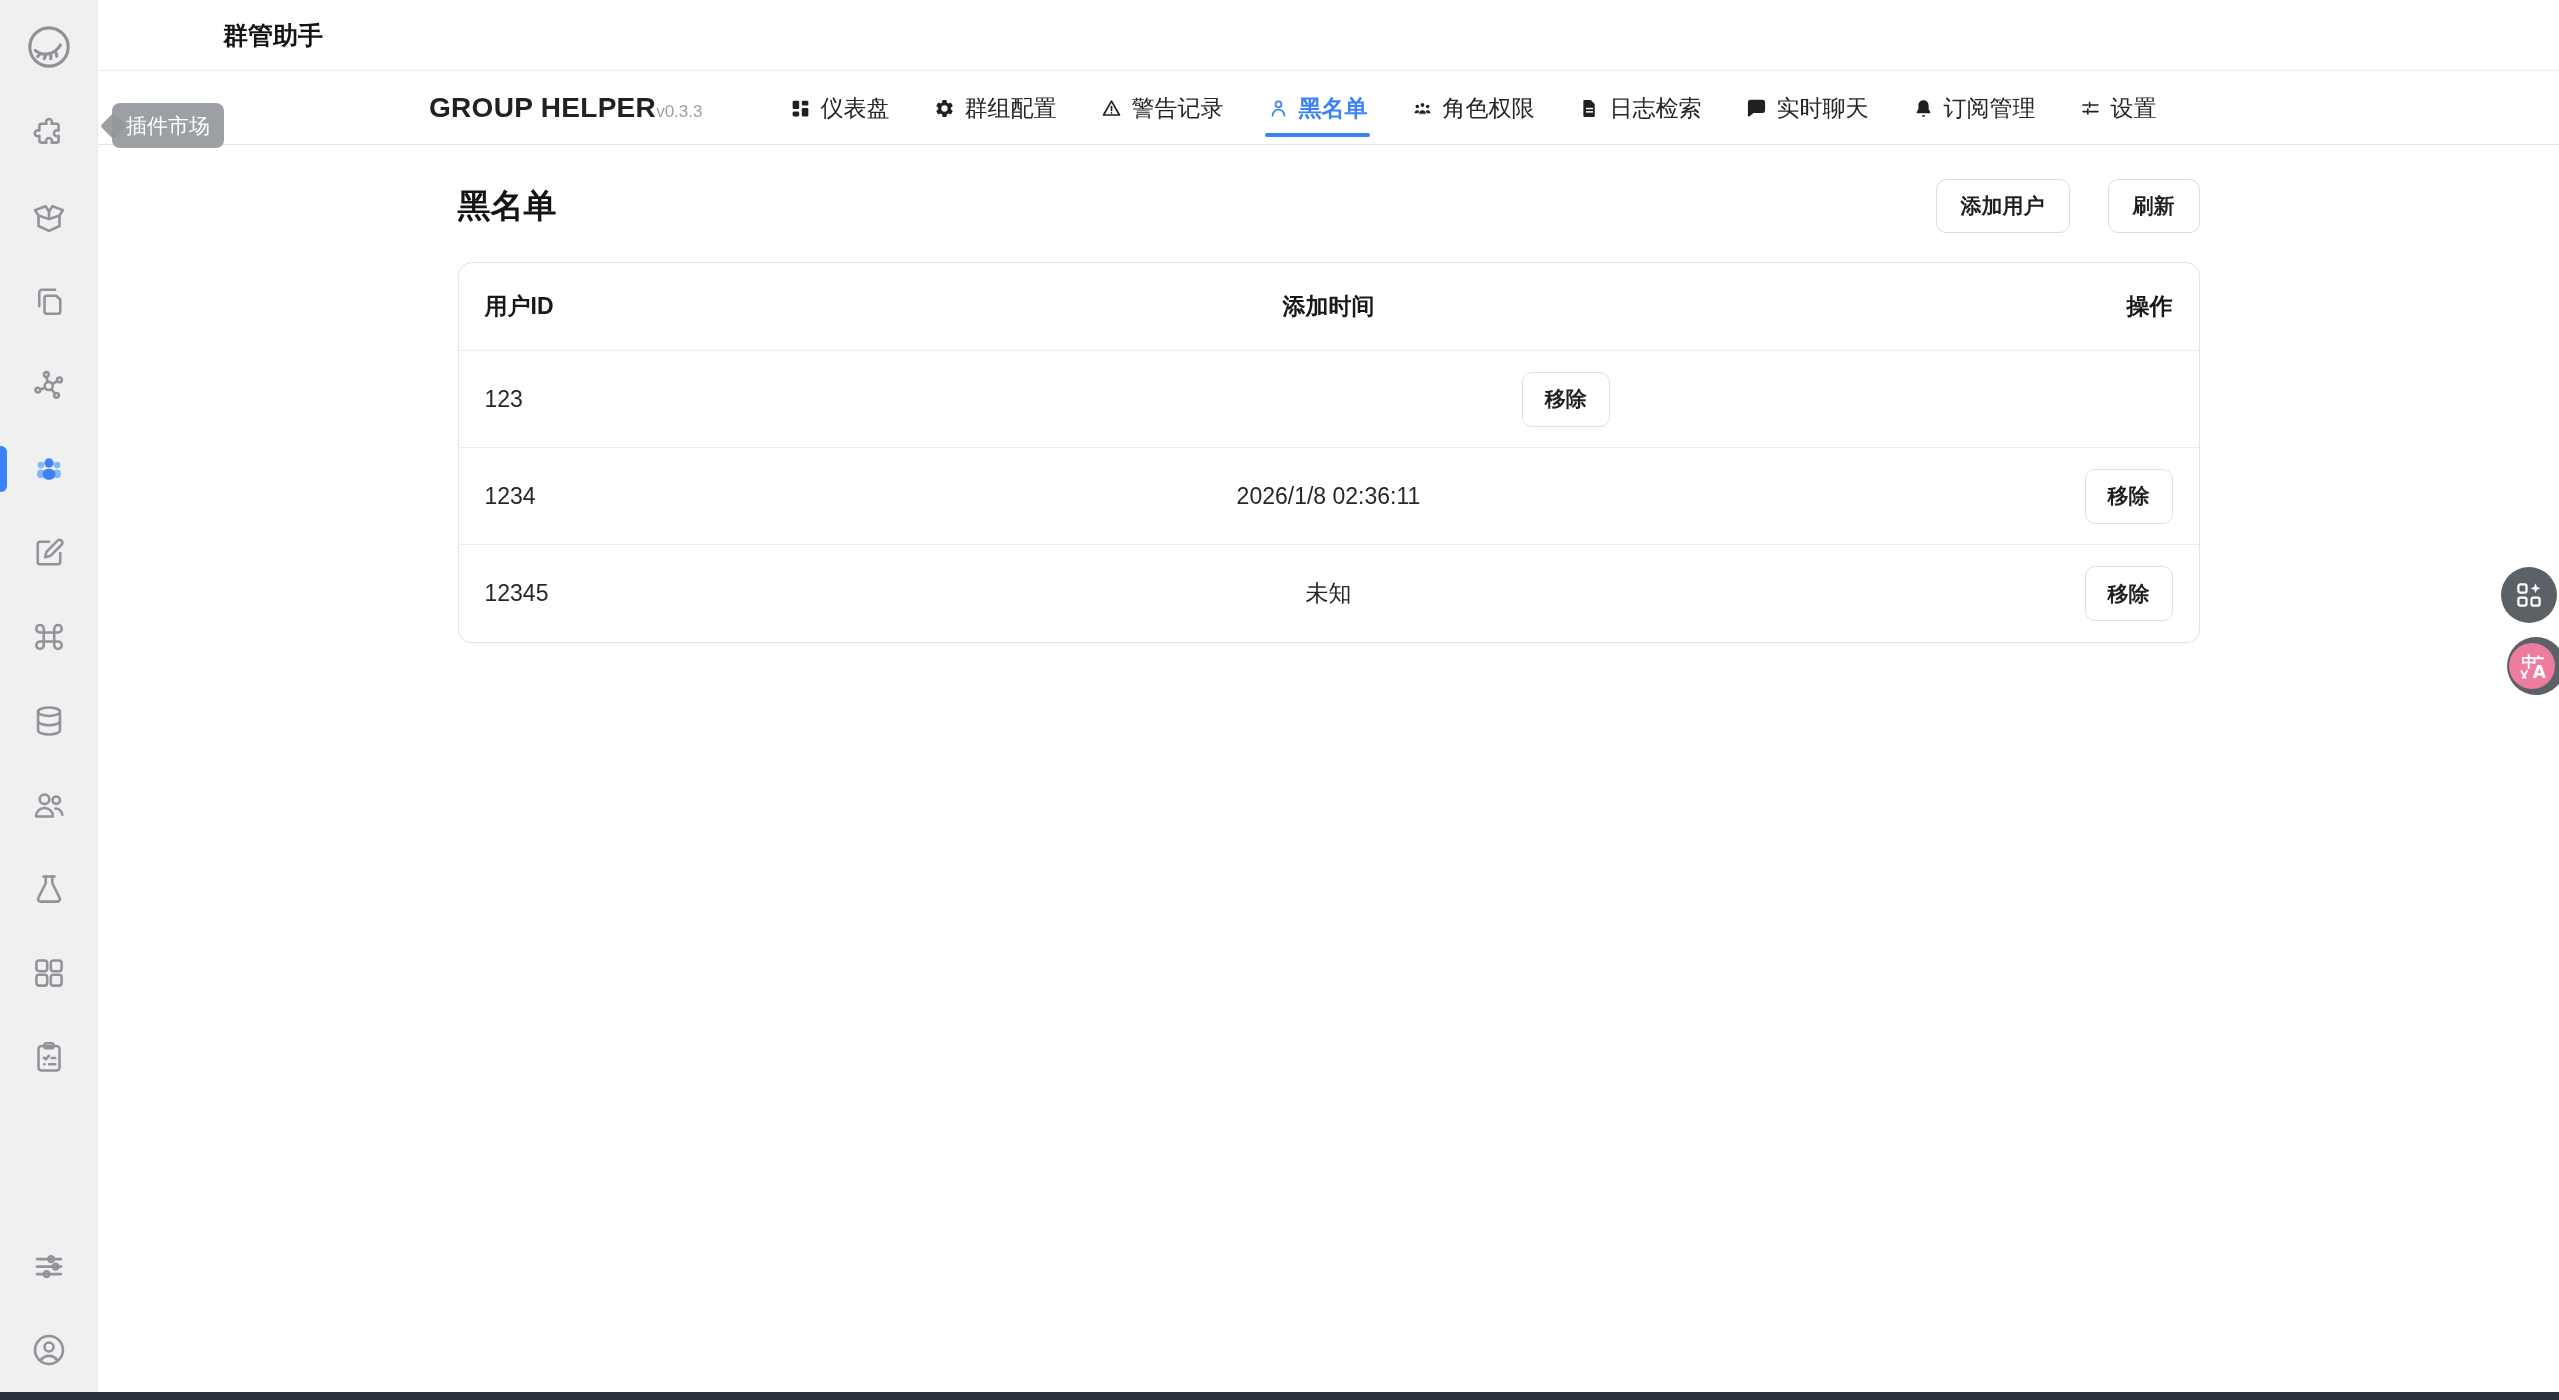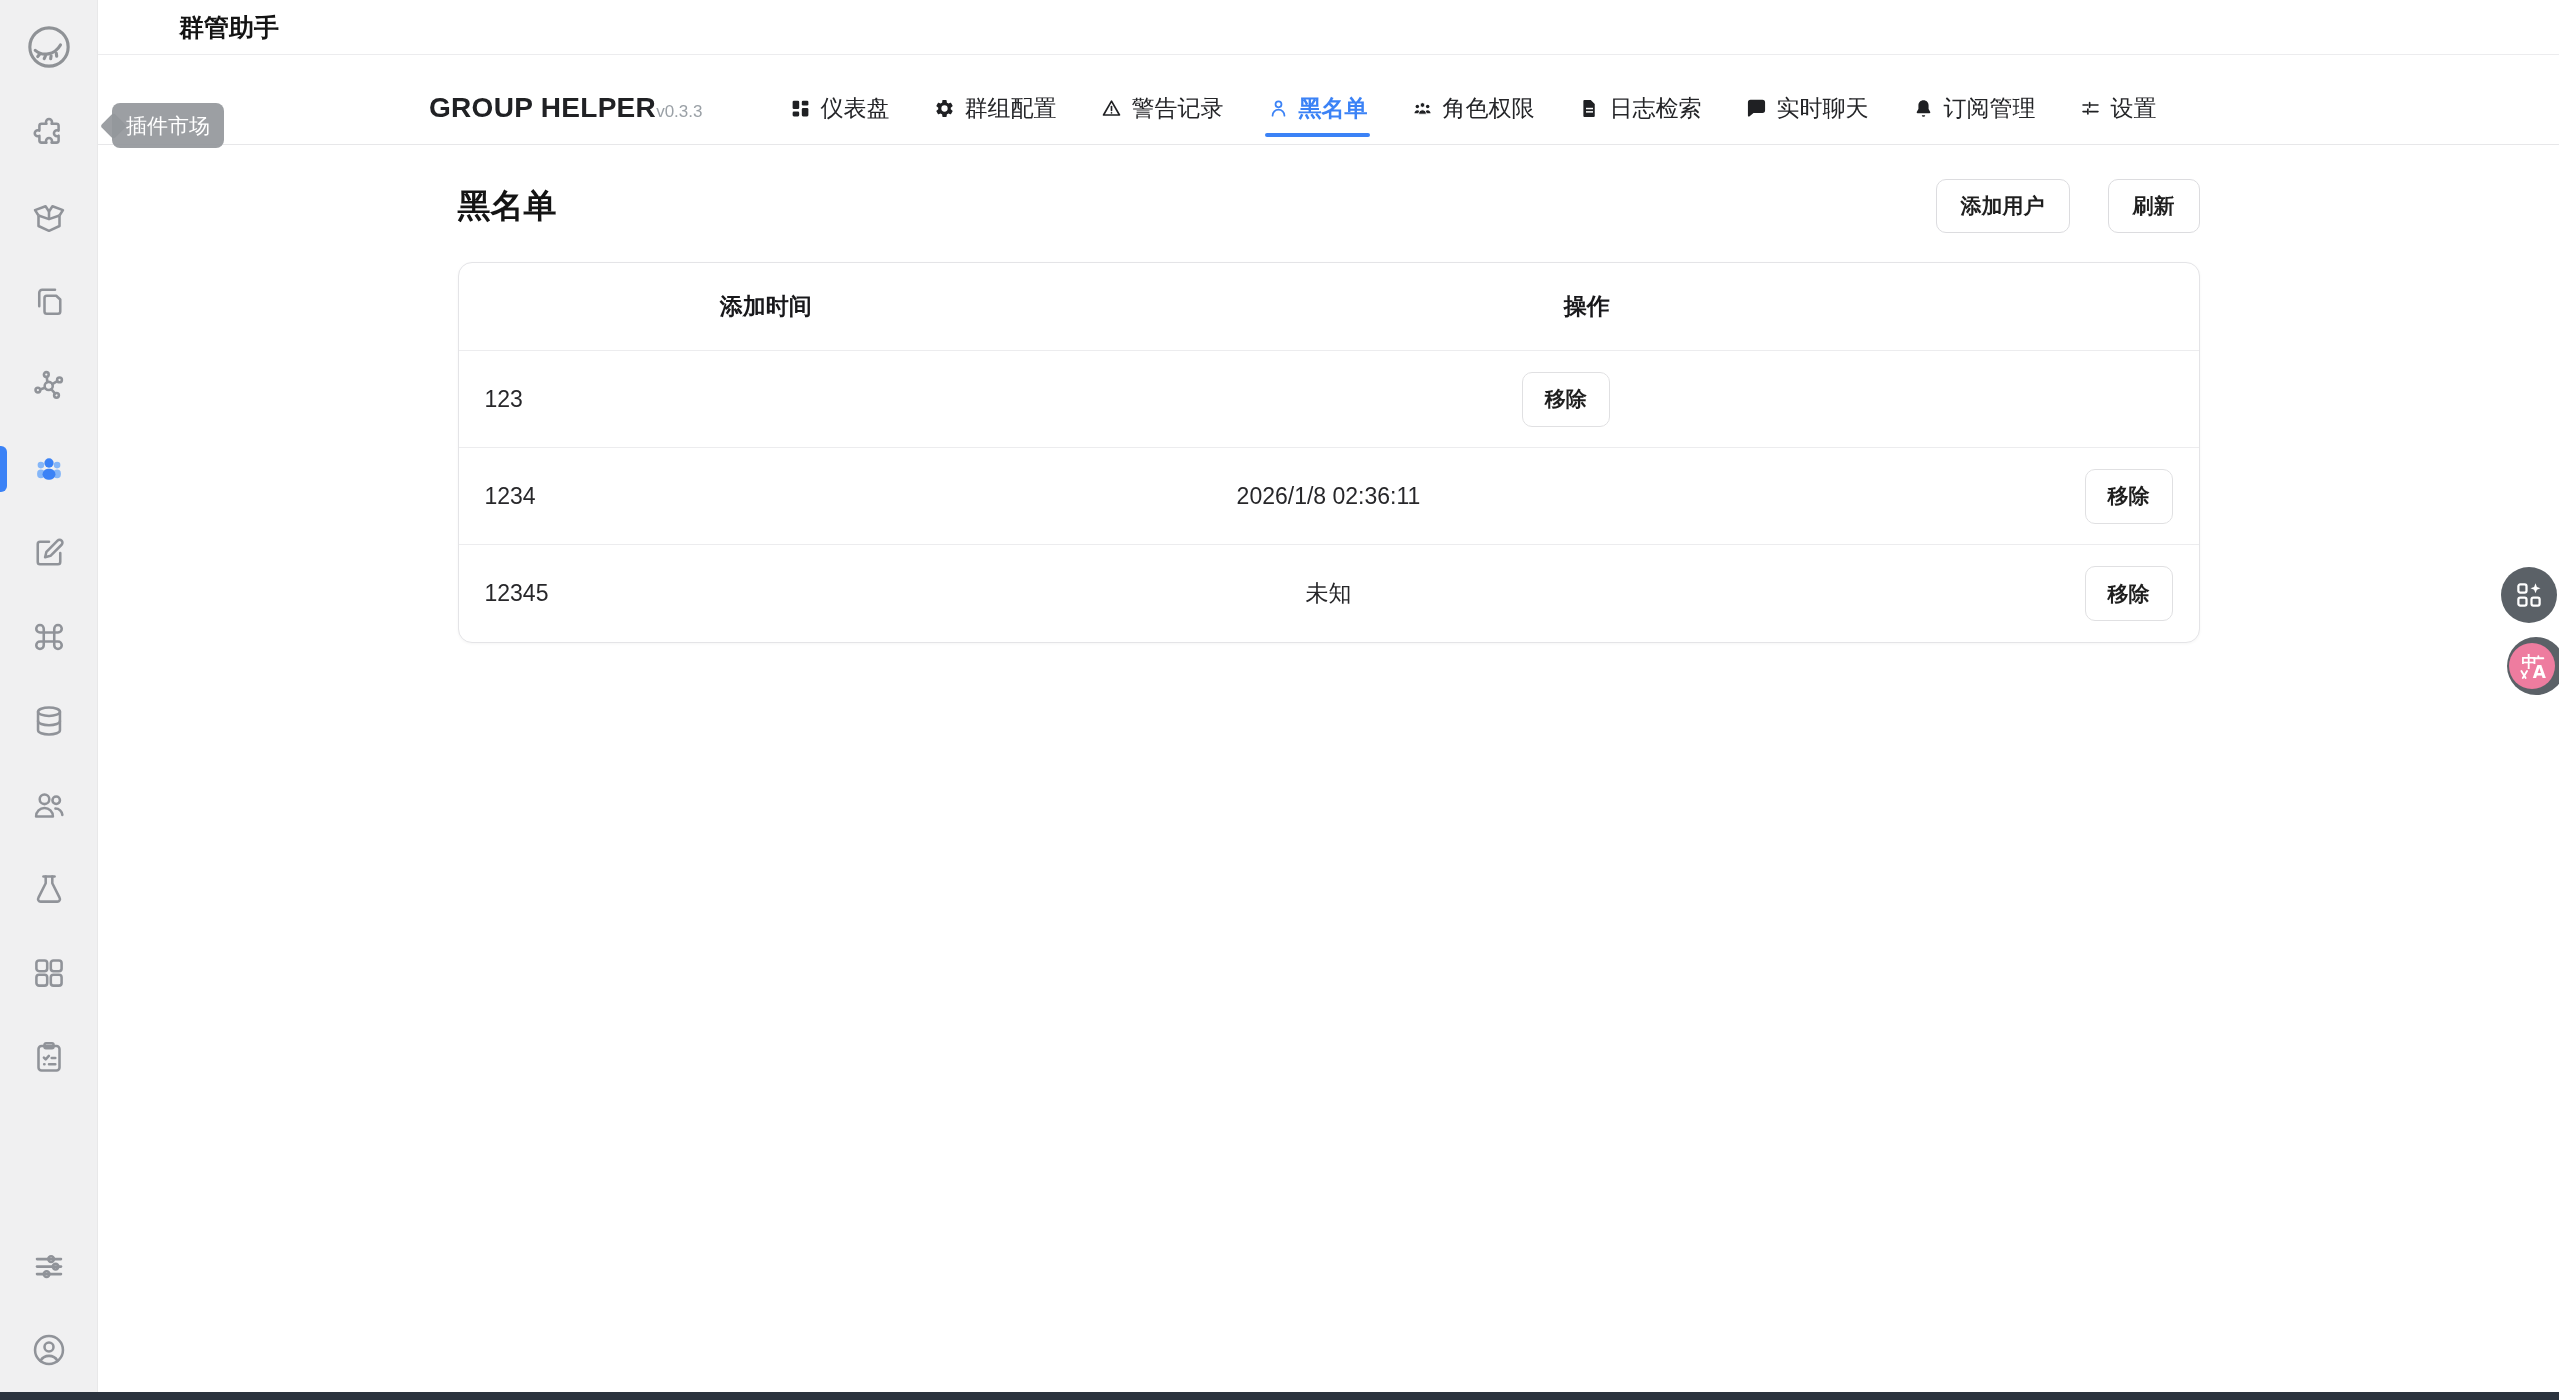--- a/index.html
+++ b/index.html
@@ -29,22 +29,22 @@
     position:absolute; left:112px; top:103px; z-index:40;
     background:rgba(148,151,155,0.92); color:#fff; font-size:21px;
     padding:10px 14px; border-radius:8px; white-space:nowrap; line-height:1.2;
   }
   .tooltip::before {
     content:""; position:absolute; left:-8px; top:50%; width:19px; height:19px;
     background:rgba(148,151,155,0.92); transform:translateY(-50%) rotate(45deg); border-radius:3px;
   }
   
   .topbar {
-    position:absolute; left:98px; top:0; right:0; height:55px; background:#fff;
-    border-bottom:1px solid #ececee; display:flex; align-items:center; z-index:3;
+    position:absolute; left:98px; top:0; right:0; height:71px; background:#fff;
+    border-bottom:1px solid #ececee; display:flex; align-items:center; z-index:3;padding-left:44px;
   }
   .window-title { margin-left:81px; font-size:25px; font-weight:700; color:#141414; }
   .navbar {
     position:absolute; left:98px; top:72px; right:0; height:73px; background:#fff;
     border-bottom:1px solid #e7e7e9; display:flex; align-items:center; z-index:3;
   }
   .brand-wrap { margin-left:331px; display:flex; align-items:baseline; }
   .brand { font-size:28px; font-weight:700; letter-spacing:0.3px; color:#202124; }
   .version { font-size:17px; color:#9aa0a6; }
   .tabs { display:flex; margin-left:88px; gap:45px; height:100%; align-items:center; }
@@ -310,20 +310,21 @@
     <div class="page-head">
       <div class="page-title">黑名单</div>
       <div class="head-actions">
         <button class="btn">添加用户</button>
         <button class="btn">刷新</button>
       </div>
     </div>
 
     <div class="card">
       <div class="thead">
+        <div class="col-id">用户ID</div>
         <div class="col-time">添加时间</div>
         <div class="col-action">操作</div>
       </div>
       <div class="trow">
         <div class="col-id">123</div>
         <div class="col-action"><button class="remove-btn">移除</button></div>
       </div>
       <div class="trow">
         <div class="col-id">1234</div>
         <div class="col-time">2026/1/8 02:36:11</div>

